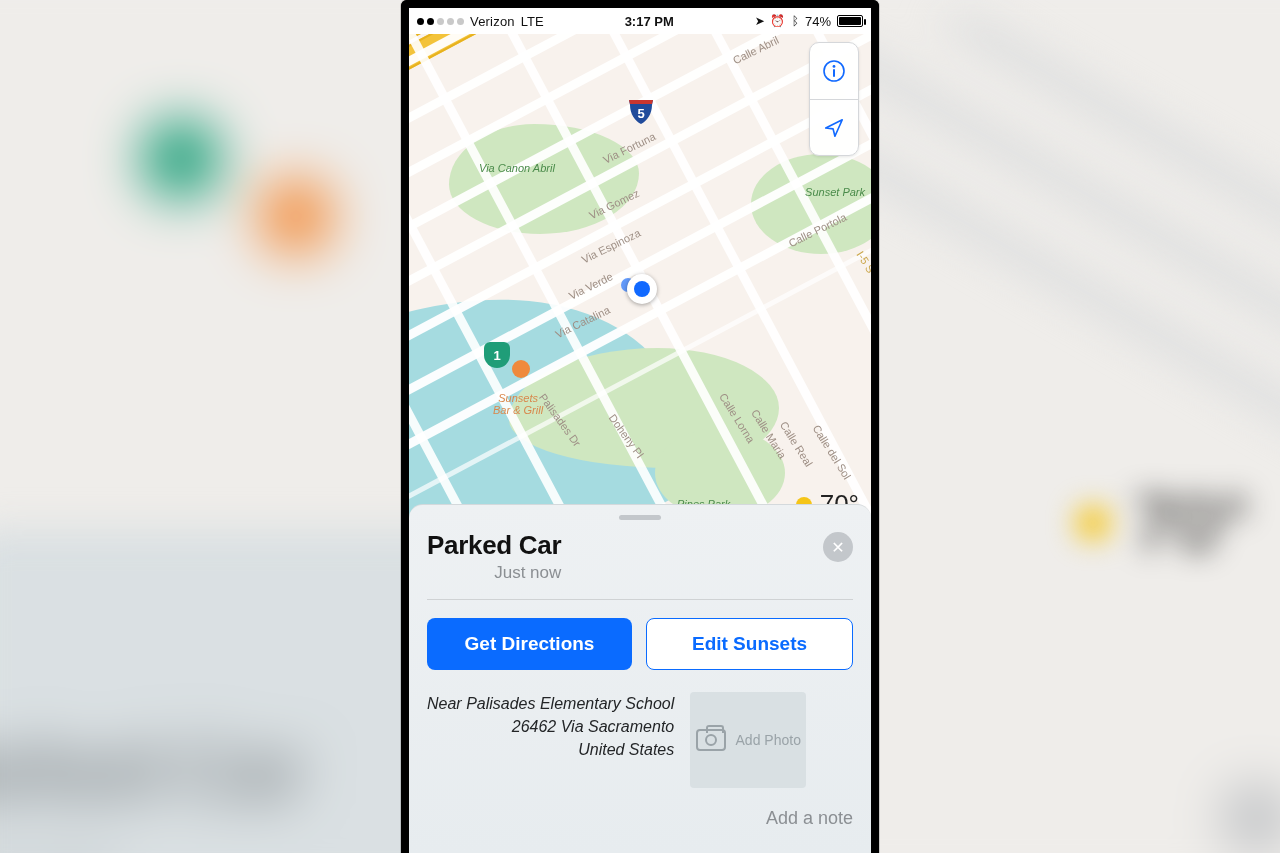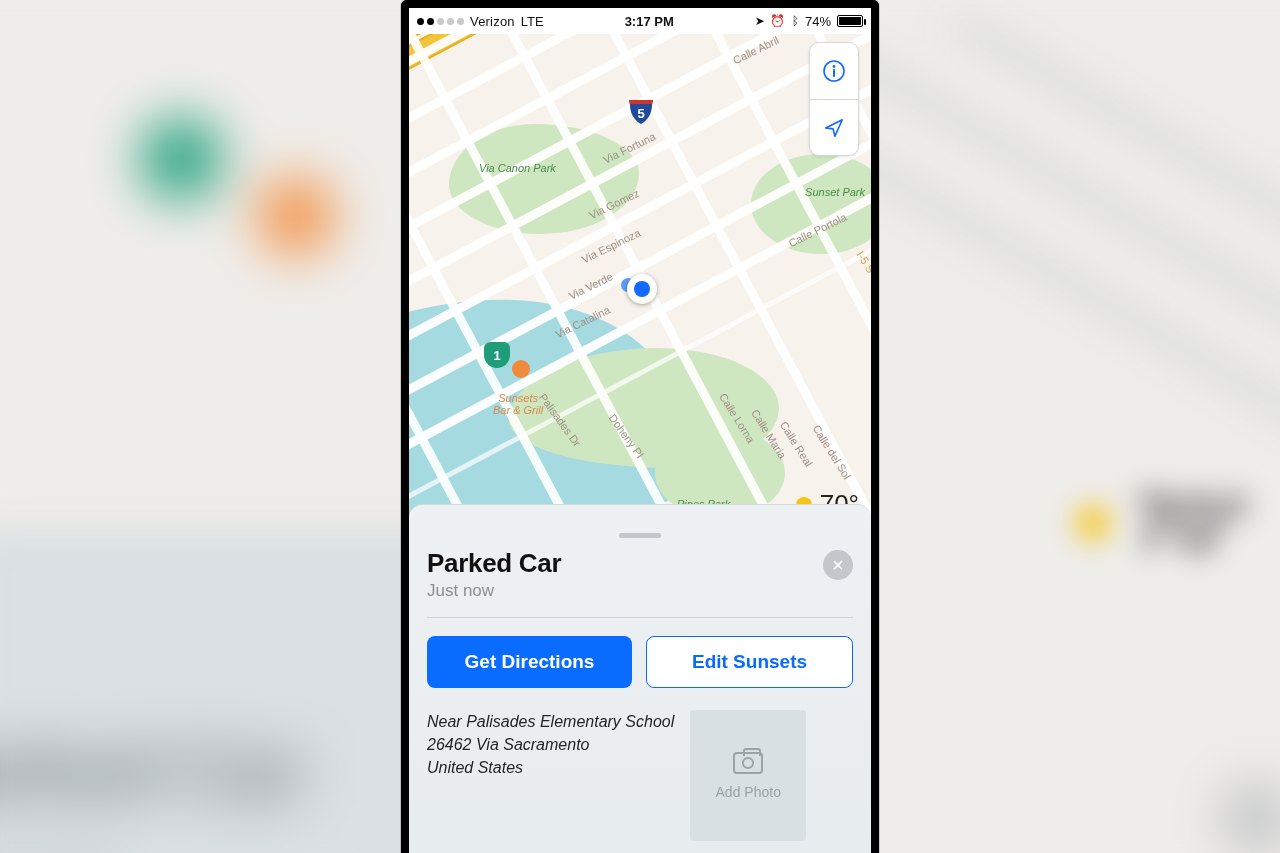--- a/index.html
+++ b/index.html
@@ -123,37 +123,38 @@
 
   .weather{ position:absolute; right:12px; bottom:8px; display:flex; align-items:center; gap:8px; font-size:26px; color:#222; }
   .weather .sun{ width:16px; height:16px; background:#f5c518; border-radius:50%; box-shadow:0 0 0 2px rgba(245,197,24,.0); }
 
   
   .sheet{
     position:absolute; left:0; right:0; top:496px; bottom:0;
     background:linear-gradient(#eef1f3,#e7ecef);
     border-top:1px solid rgba(0,0,0,.08);
     border-top-left-radius:14px; border-top-right-radius:14px;
-    padding:28px 18px 0;
+    padding:10px 18px 0;
+    text-align:right;
   }
   .grabber{ width:42px; height:5px; background:#c3c7cb; border-radius:3px; margin:0 auto 10px; }
   .sheet-head{ display:flex; align-items:flex-start; justify-content:space-between; }
   .title{ font-size:26px; font-weight:600; color:#111; letter-spacing:-.3px; }
   .subtitle{ font-size:17px; color:#8b8f93; margin-top:2px; }
   .close{ width:30px; height:30px; border-radius:50%; background:#c3c7cb; color:#fff; display:flex; align-items:center; justify-content:center; font-size:16px; margin-top:2px; }
   .divider{ height:1px; background:rgba(0,0,0,.12); margin:16px 0 18px; }
 
   .btns{ display:flex; gap:14px; }
   .btn{ flex:1 1 0; height:52px; border-radius:8px; display:flex; align-items:center; justify-content:center; font-size:19px; font-weight:600; }
   .btn.primary{ background:#0a6bff; color:#fff; }
   .btn.secondary{ background:#fff; color:#0a6bff; border:1px solid #0a6bff; }
 
   .addr-row{ display:flex; gap:16px; margin-top:22px; align-items:flex-start; }
   .addr{ font-size:16px; color:#232527; line-height:1.45;font-style:italic; }
-  .photo{ width:116px; height:131px; background:#d9e0e3; border-radius:4px; display:flex; flex-direction:column; align-items:center; justify-content:center; color:#9aa3a8; gap:10px; font-size:14px;}
+  .photo{ width:116px; height:96px; background:#d9e0e3; border-radius:4px; display:flex; flex-direction:row; align-items:center; justify-content:center; color:#9aa3a8; gap:10px; font-size:14px;}
   .cam{ width:30px; height:22px; border:2px solid #9aa3a8; border-radius:4px; position:relative; }
   .cam::before{ content:""; position:absolute; top:-6px; left:8px; width:14px; height:6px; border:2px solid #9aa3a8; border-bottom:none; border-radius:3px 3px 0 0; }
   .cam::after{ content:""; position:absolute; inset:3px 7px; border:2px solid #9aa3a8; border-radius:50%; }
 
   .note{ margin-top:20px; font-size:18px; color:#8b8f93; }
 
 </style>
 </head>
 <body>
 
@@ -217,21 +218,21 @@
       <div class="st thin r8"></div>
       <div class="v c0"></div>
         <div class="v c1"></div>
         <div class="v c2"></div>
         <div class="v c3"></div>
       <div class="v c4"></div>
         <div class="v c5"></div>
         <div class="v c6"></div>
     </div>
 
-    <span class="lbl green" style="left:70px; top:128px;">Via Canon Park</span>
+    <span class="lbl green" style="left:70px; top:128px;">Via Canon Abril</span>
     <span class="lbl green" style="right:6px; top:152px;">Sunset Park</span>
     <span class="lbl green" style="left:268px; top:464px;">Pines Park</span>
 
     <span class="lbl" style="left:192px; top:108px;">Via Fortuna</span>
     <span class="lbl" style="left:178px; top:164px;">Via Gomez</span>
     <span class="lbl" style="left:170px; top:206px;">Via Espinoza</span>
     <span class="lbl" style="left:158px; top:246px;">Via Verde</span>
     <span class="lbl" style="left:144px; top:282px;">Via Catalina</span>
     <span class="lbl" style="left:322px; top:10px;">Calle Abril</span>
     <span class="lbl" style="right:22px; top:190px;">Calle Portola</span>

